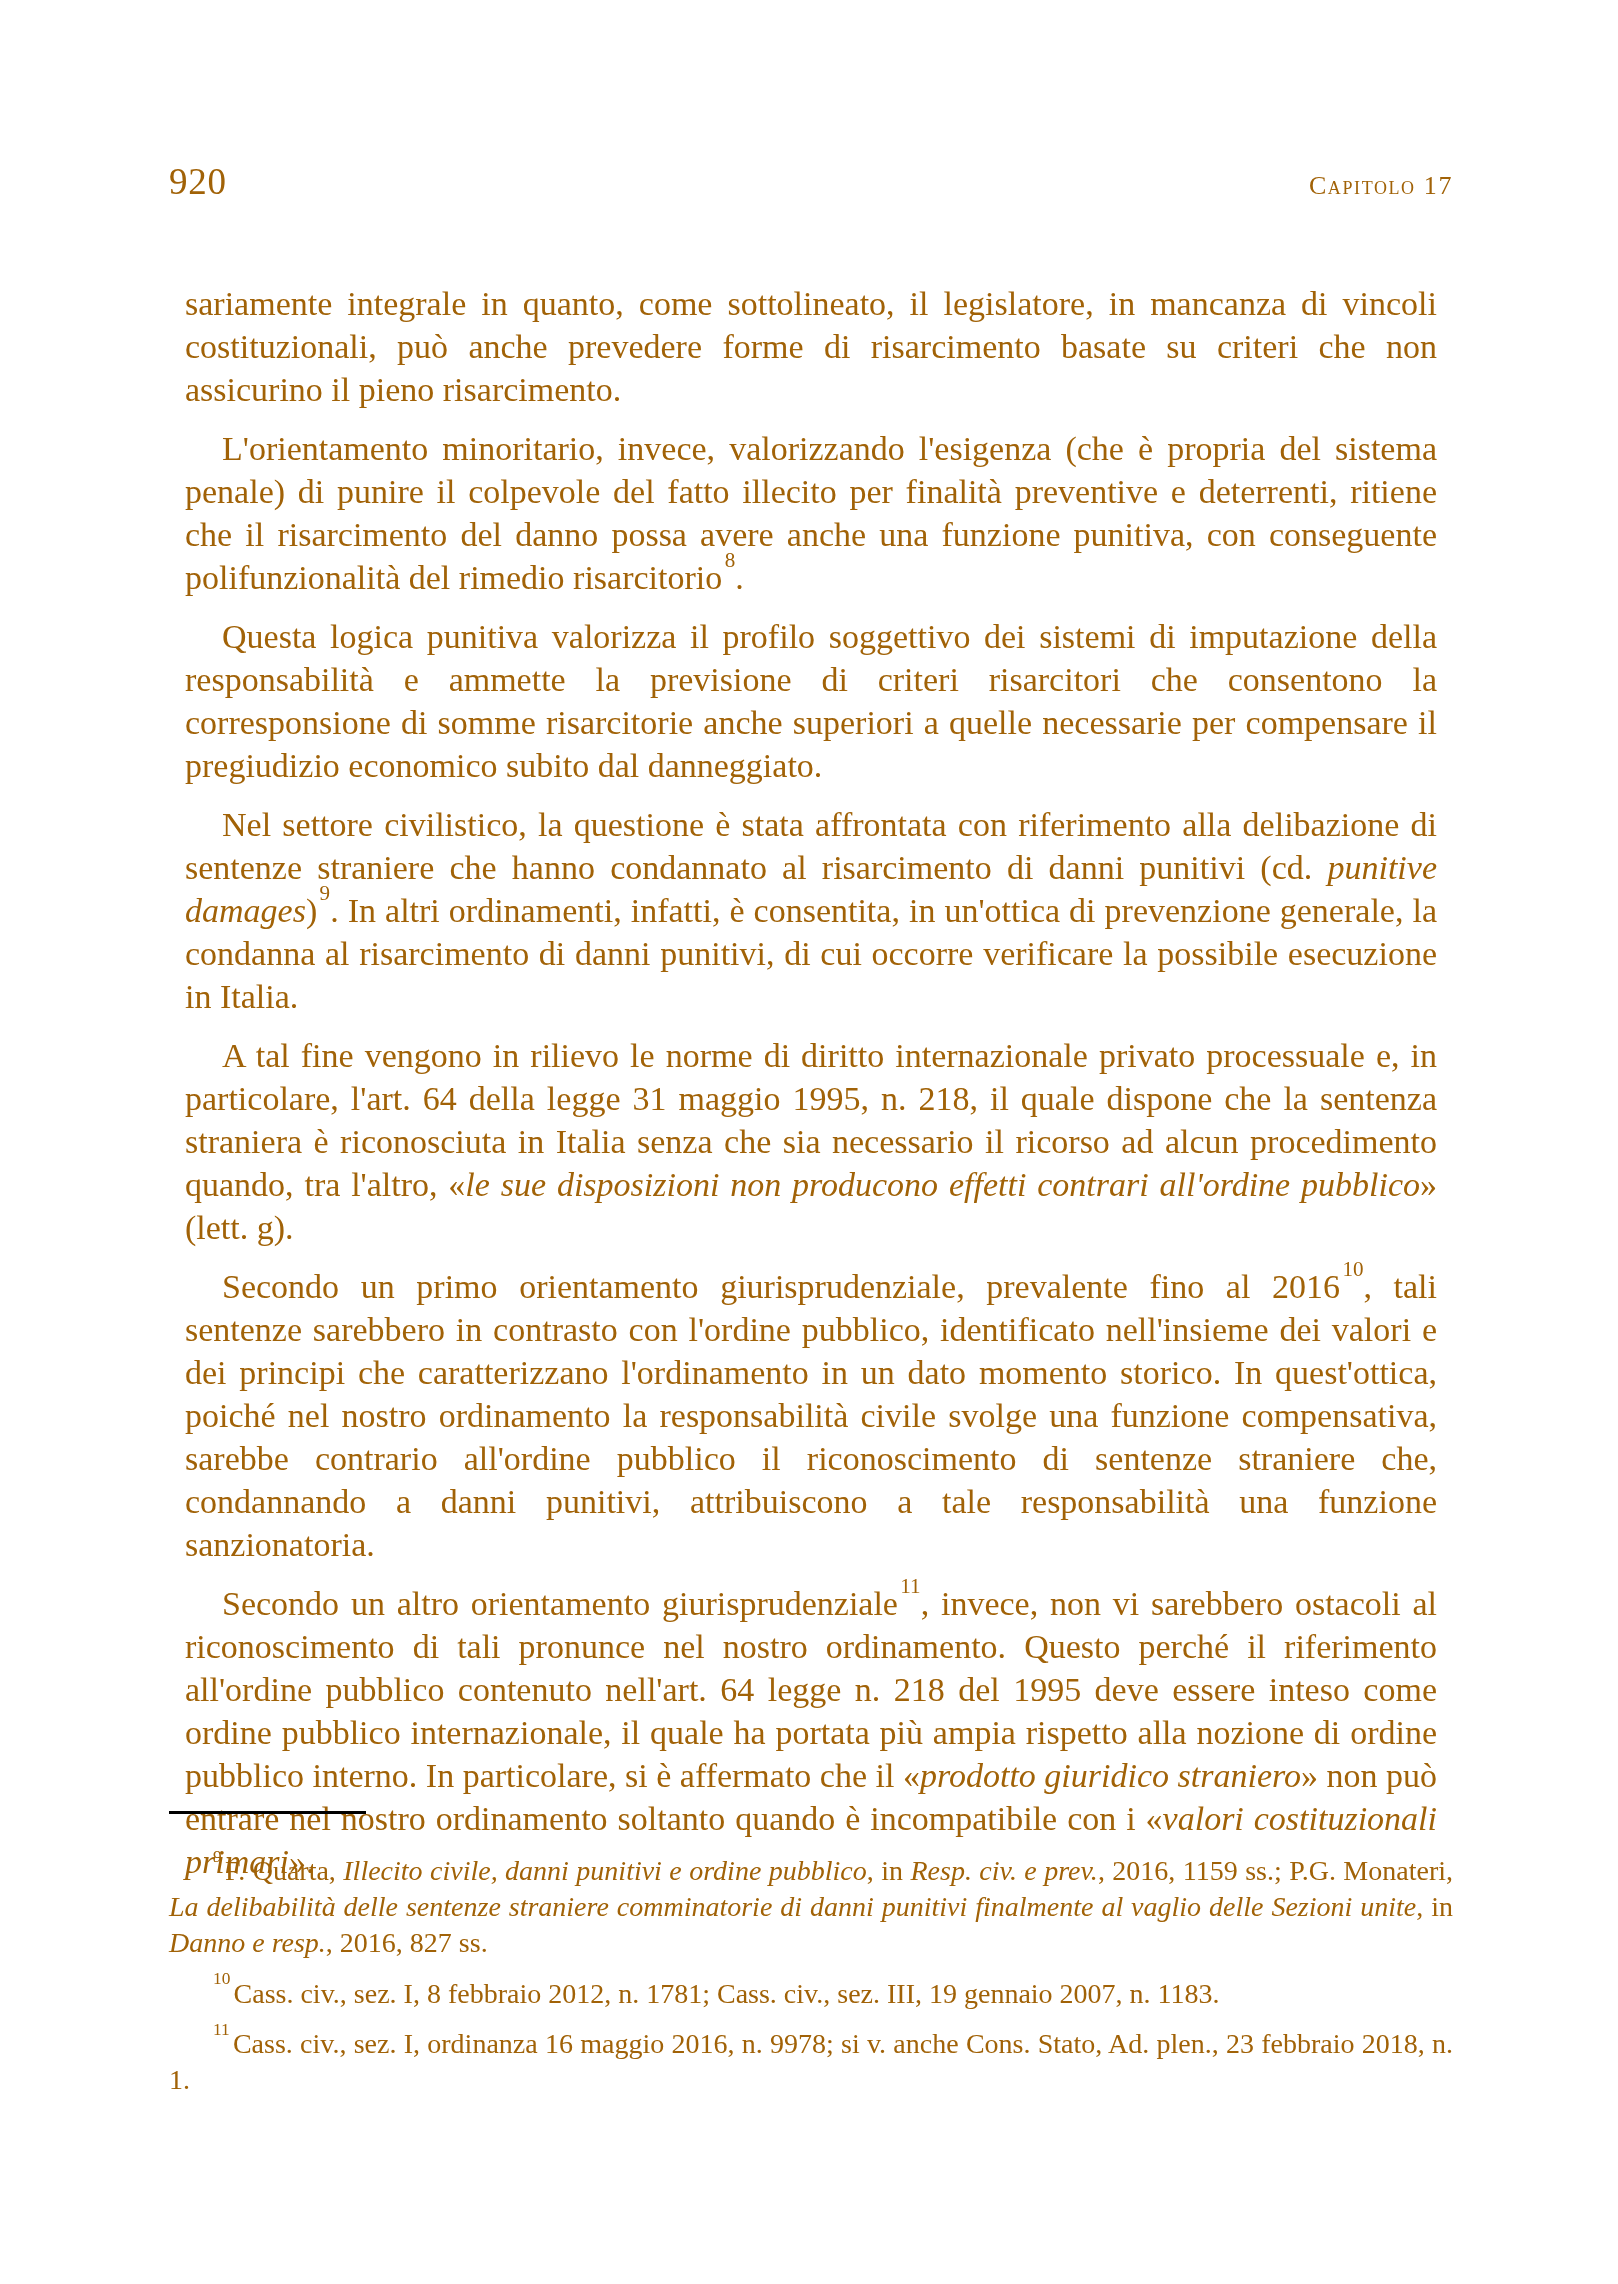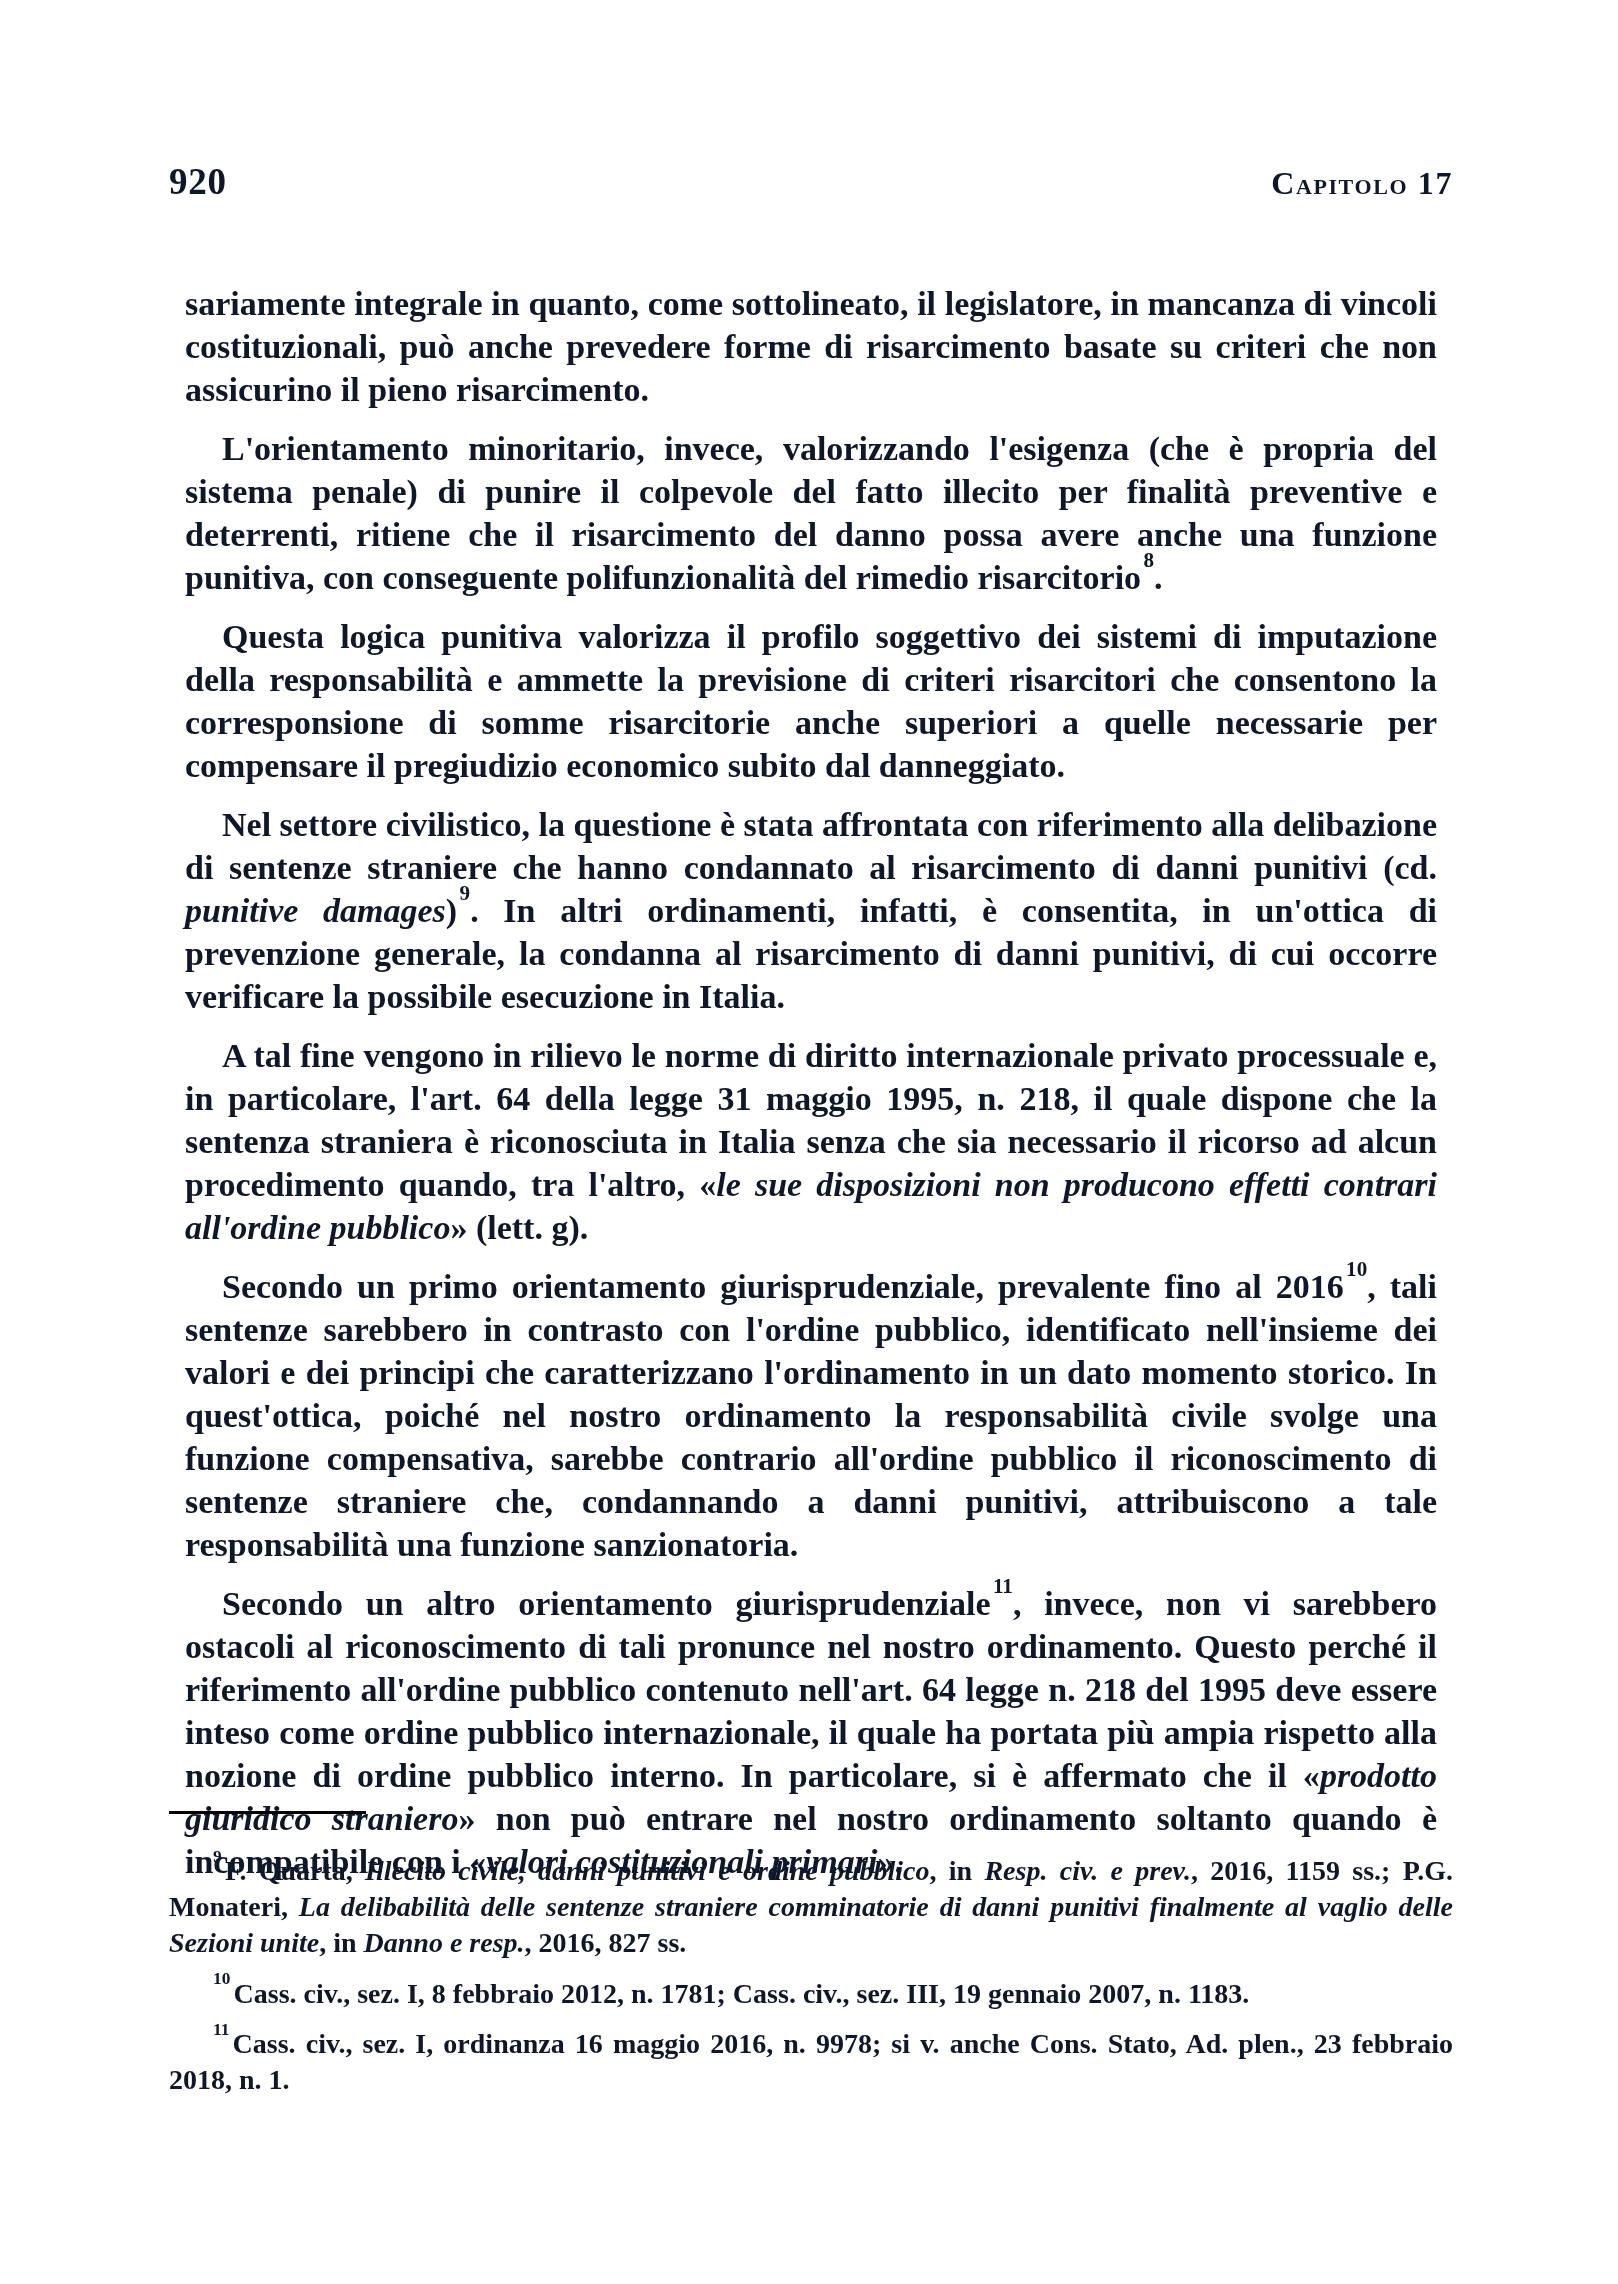--- a/index.html
+++ b/index.html
@@ -6,40 +6,39 @@
   html, body {
     margin: 0;
     padding: 0;
     background: #ffffff;
   }
   .page {
     position: relative;
     width: 1619px;
     height: 2284px;
     background: #ffffff;
-    color: #0f172a;
+    color: #a16207;
     font-family: "Liberation Serif", "DejaVu Serif", serif;
     overflow: hidden;
-    font-weight: bold;
   }
   .running-header {
     position: absolute;
     left: 169px;
     top: 160px;
     width: 1284px;
     display: flex;
     justify-content: space-between;
     align-items: baseline;
   }
   .page-number {
     font-size: 37px;
     letter-spacing: 0.8px;
   }
   .chapter-label {
-    font-size: 32px;
+    font-size: 26px;
     font-variant: small-caps;
     letter-spacing: 1.6px;
   }
   .body-text {
     position: absolute;
     left: 169px;
     top: 266px;
     width: 1284px;
     font-size: 34px;
     line-height: 43px;

